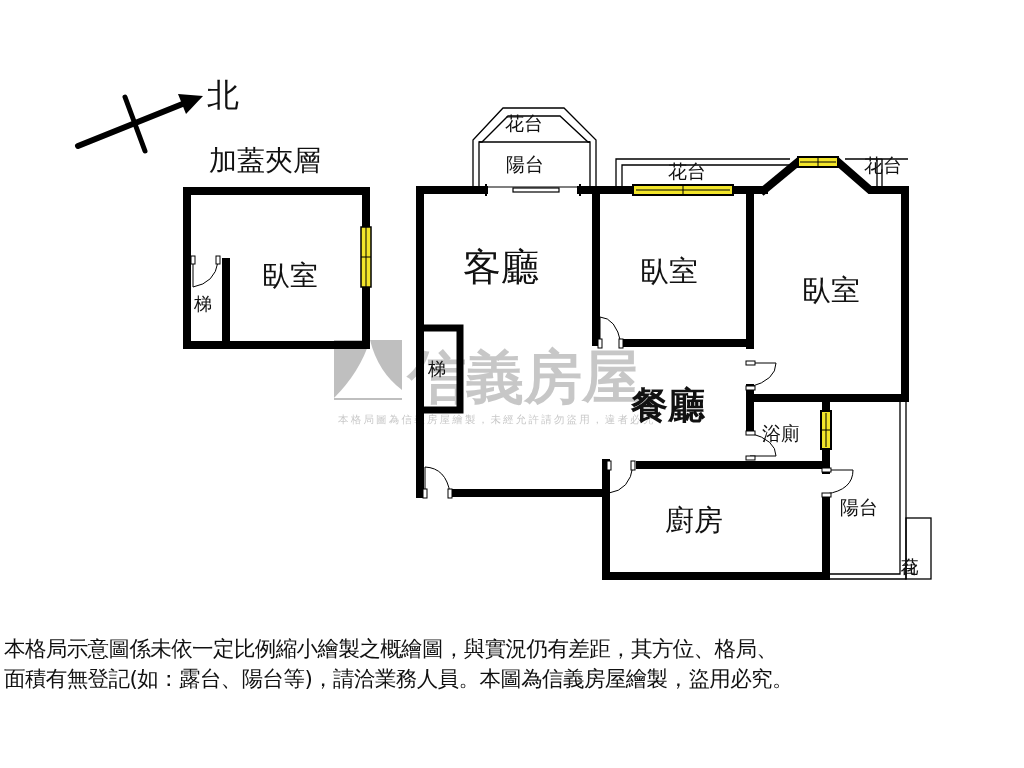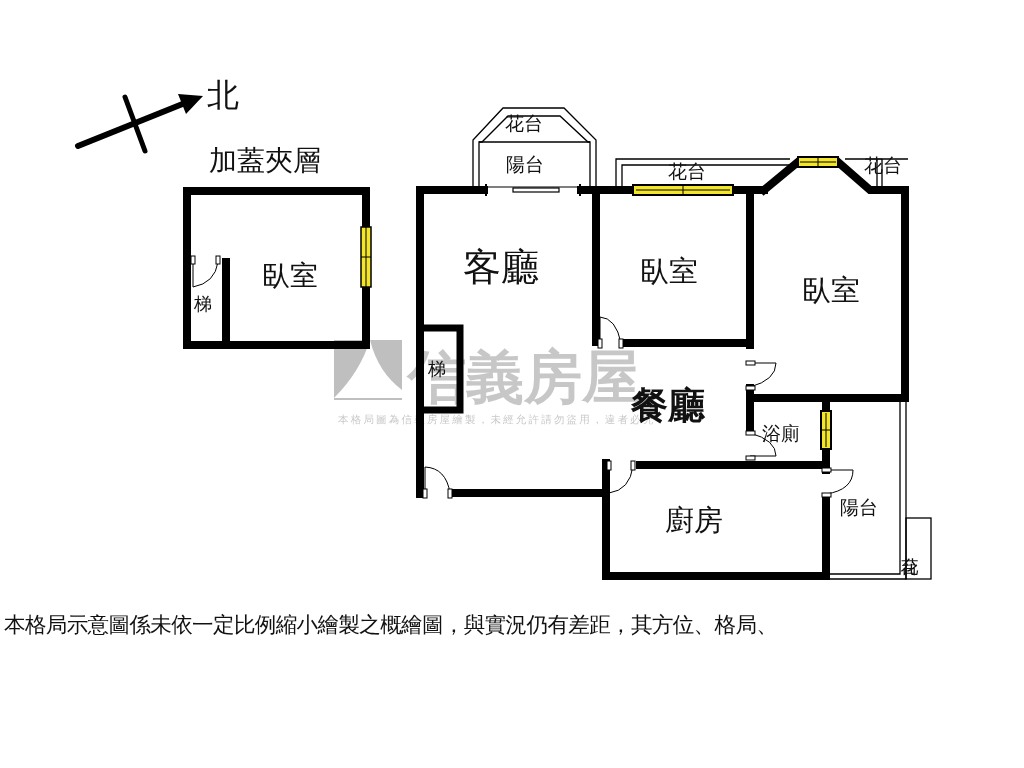--- a/index.html
+++ b/index.html
@@ -1,20 +1,20 @@
 <!DOCTYPE html>
 <html><head>
 <meta charset="utf-8">
 <style>
   html, body { margin:0; padding:0; background:#ffffff; }
   body { width:1024px; height:768px; position:relative; overflow:hidden; font-family:"DejaVu Sans", sans-serif; }
   #plan { position:absolute; left:0; top:0; width:1024px; height:768px; }
   .lbl { font-family:"DejaVu Sans", sans-serif; fill:#111; }
   .wm { font-family:"DejaVu Sans", sans-serif; fill:#9a9a9a; }
-  .disclaimer { position:absolute; left:4px; top:610px; width:1020px; font-family:"DejaVu Sans", sans-serif; font-size:21.5px; line-height:30px; color:#111; letter-spacing:-0.6px; white-space:nowrap; }
+  .disclaimer { position:absolute; left:4px; top:634px; width:1020px; font-family:"DejaVu Sans", sans-serif; font-size:21.5px; line-height:30px; color:#111; letter-spacing:-0.6px; white-space:nowrap; }
   .disclaimer div { height:30px; }
 </style>
 </head>
 <body>
 
 <svg id="plan" viewBox="0 0 1024 768" xmlns="http://www.w3.org/2000/svg">
 
   <g opacity="0.55">
     <g>
       <rect x="334" y="340" width="68" height="60" fill="#8c8c8c"></rect>
@@ -170,13 +170,14 @@
   <text class="lbl" x="762" y="440" font-size="19">浴廁</text>
   <text class="lbl" x="665" y="530" font-size="29">廚房</text>
   <text class="lbl" x="840" y="514" font-size="19">陽台</text>
   <g>
     <text class="lbl" x="910" y="543" font-size="18" writing-mode="tb">花台</text>
   </g>
 </svg>
 
 <div class="disclaimer">
   <div>本格局示意圖係未依一定比例縮小繪製之概繪圖，與實況仍有差距，其方位、格局、</div>
+  <div>面積有無登記(如：露台、陽台等)，請洽業務人員。本圖為信義房屋繪製，盜用必究。</div>
 </div>
 
 </body></html>

